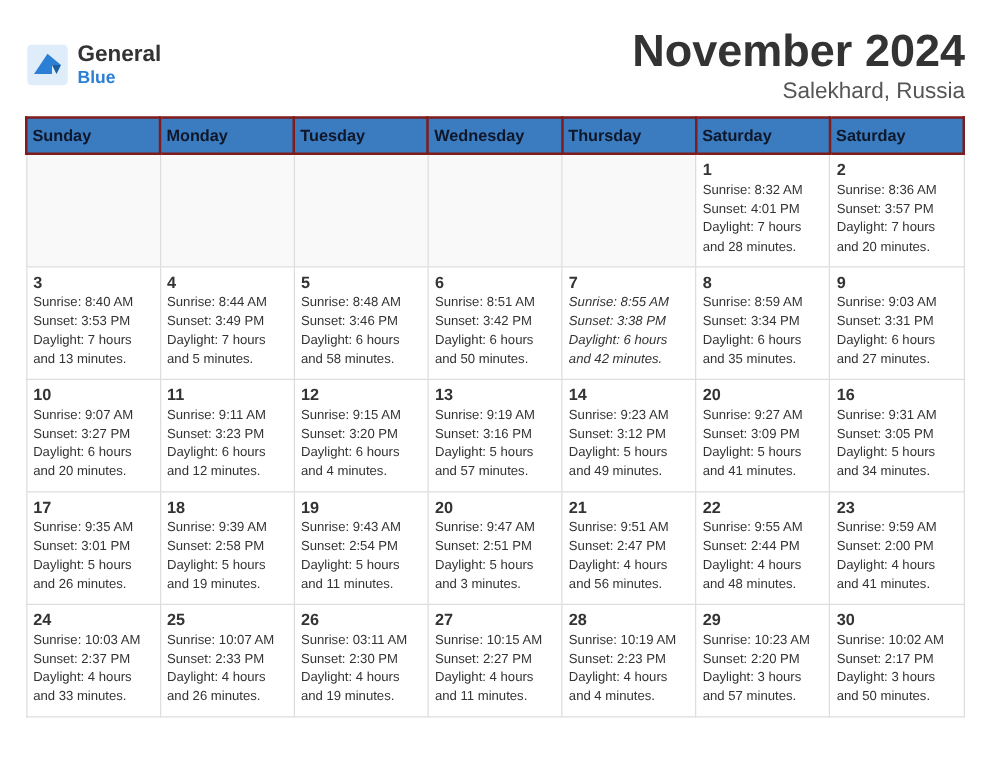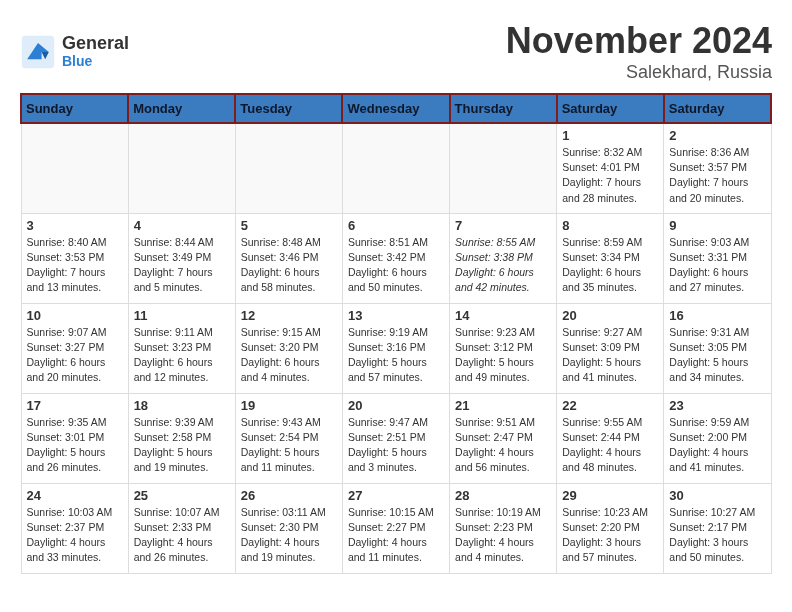--- a/index.html
+++ b/index.html
@@ -306,19 +306,19 @@
 Daylight: 4 hours and 4 minutes.</div>
         </td>
         <td>
           <span class="day-number">29</span>
           <div class="day-info" style="white-space: pre-line;">Sunrise: 10:23 AM
 Sunset: 2:20 PM
 Daylight: 3 hours and 57 minutes.</div>
         </td>
         <td>
           <span class="day-number">30</span>
-          <div class="day-info" style="white-space: pre-line;">Sunrise: 10:27 AM
+          <div class="day-info" style="white-space: pre-line;">Sunrise: 10:02 AM
 Sunset: 2:17 PM
 Daylight: 3 hours and 50 minutes.</div>
         </td>
       </tr>
     </tbody>
 </table>
 
 </body></html>

